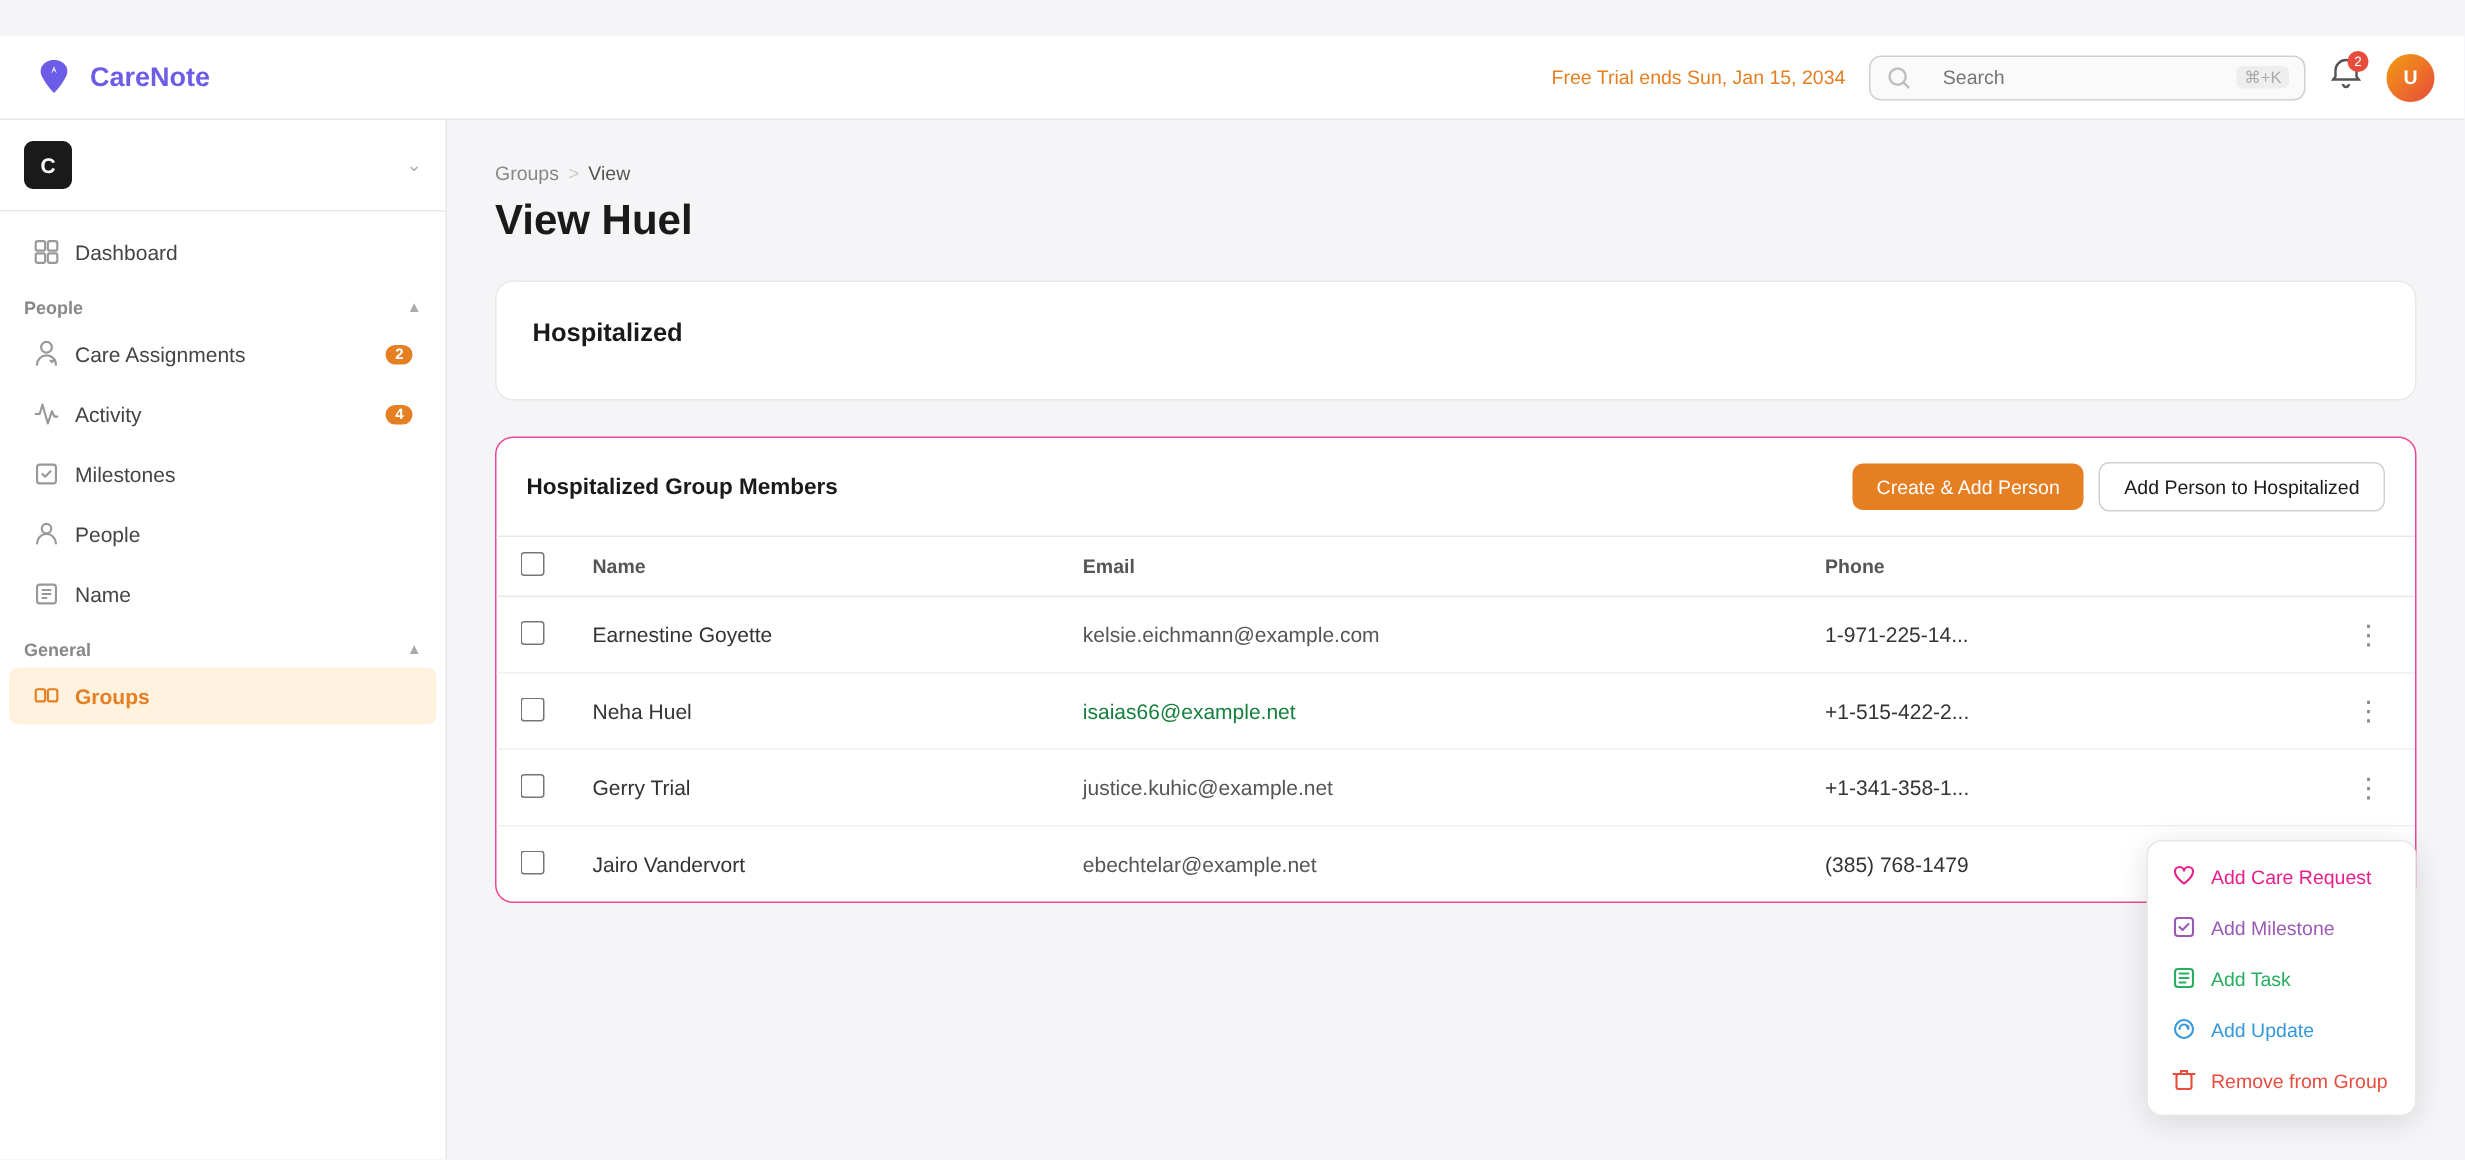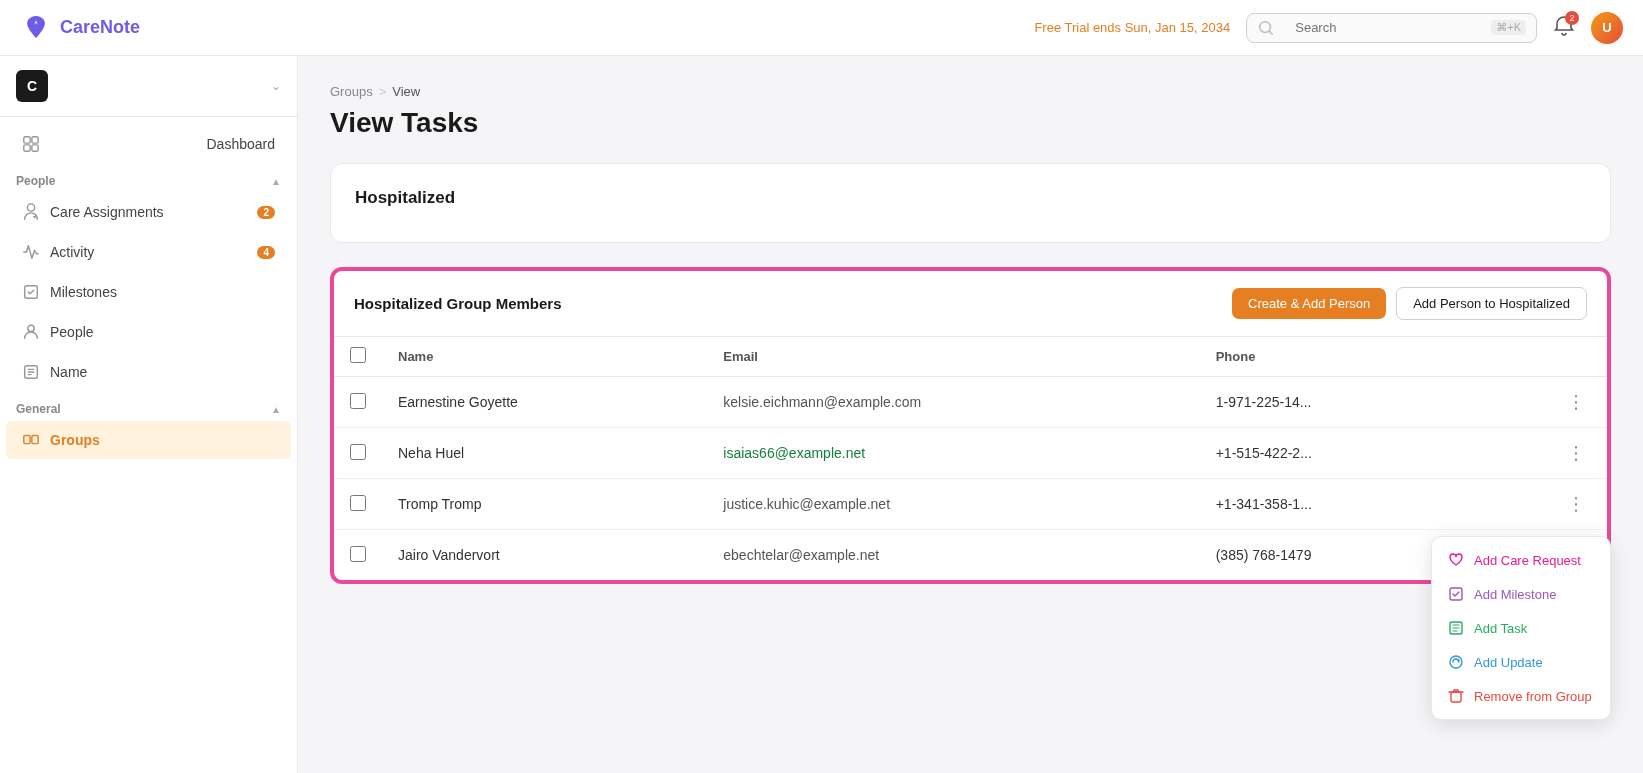--- a/index.html
+++ b/index.html
@@ -2,21 +2,21 @@
 <html><head>
   <meta charset="utf-8">
   <style>
     * { box-sizing: border-box; margin: 0; padding: 0; }
     body { font-family: -apple-system, BlinkMacSystemFont, 'Segoe UI', sans-serif; background: #f5f5f7; color: #1a1a1a; height: 773px; overflow: hidden; display: flex; flex-direction: column; }
 
     
     .topnav {
       display: flex; align-items: center; background: #fff;
       border-bottom: 1px solid #e8e8e8; padding: 0 20px;
-      height: 56px; flex-shrink: 0; gap: 16px;
+      height: 56px; flex-shrink: 0; gap: 16px; margin-top: 24px;
     }
     .topnav-logo { display: flex; align-items: center; gap: 8px; font-weight: 700; font-size: 18px; color: #6c5ce7; }
     .topnav-logo svg { width: 32px; height: 32px; }
     .topnav-trial { color: #e67e22; font-size: 13px; margin-left: auto; }
     .topnav-search {
       display: flex; align-items: center; gap: 20px;
       border: 1px solid #d0d0d0; border-radius: 8px;
       padding: 5px 10px; background: #fafafa; min-width: 220px;
     }
     .topnav-search input { border: none; background: transparent; outline: none; font-size: 13px; color: #555; flex: 1; }
@@ -81,21 +81,21 @@
 
     
     .group-card {
       background: #fff; border: 1px solid #e8e8e8; border-radius: 12px;
       padding: 24px; margin-bottom: 24px;
     }
     .group-card-title { font-size: 17px; font-weight: 600; margin-bottom: 10px; }
     .group-card-desc { font-size: 14px; color: #555; line-height: 1.6; }
 
     
-    .members-section { background: #fff; border: 4px solid #ec4899; border-radius: 12px; overflow: visible; }
+    .members-section { background: #fff; border: 1px solid #ec4899; border-radius: 12px; overflow: visible; }
     .members-header {
       display: flex; align-items: center; padding: 16px 20px;
       border-bottom: 1px solid #e8e8e8;
     }
     .members-title { font-size: 15px; font-weight: 600; flex: 1; }
     .btn-create-add {
       background: #e67e22; color: #fff; border: none; border-radius: 7px;
       padding: 8px 16px; font-size: 13px; font-weight: 400; cursor: pointer;
       margin-right: 10px;
     }
@@ -176,21 +176,21 @@
 
   <aside class="sidebar">
     <div class="sidebar-org">
       <div class="sidebar-org-icon">
         <span>C</span>
       </div>
       <span class="sidebar-org-name"></span>
       <span class="sidebar-org-chevron">⌄</span>
     </div>
 
-    <div class="sidebar-nav-item" style="margin-top:8px;text-align:right;">
+    <div class="sidebar-nav-item" style="margin-top:8px;">
       <svg class="sidebar-nav-item-icon" viewBox="0 0 20 20" fill="none">
         <rect x="2" y="2" width="7" height="7" rx="1.5" stroke="#555" stroke-width="1.6"></rect>
         <rect x="11" y="2" width="7" height="7" rx="1.5" stroke="#555" stroke-width="1.6"></rect>
         <rect x="2" y="11" width="7" height="7" rx="1.5" stroke="#555" stroke-width="1.6"></rect>
         <rect x="11" y="11" width="7" height="7" rx="1.5" stroke="#555" stroke-width="1.6"></rect>
       </svg>
       <span class="sidebar-nav-item-label">Dashboard</span>
     </div>
 
     <div class="sidebar-section-header">
@@ -256,21 +256,21 @@
   </aside>
 
   <main class="main-content">
 
     <div class="breadcrumb">
       <span style="cursor:pointer; color:#888;">Groups</span>
       <span class="breadcrumb-sep">&gt;</span>
       <span class="breadcrumb-current">View</span>
     </div>
 
-    <h1 class="page-title">View Tasks</h1>
+    <h1 class="page-title">View Huel</h1>
 
     <div class="group-card">
       <div class="group-card-title">Hospitalized</div>
     </div>
 
     <div class="members-section">
       <div class="members-header">
         <span class="members-title">Hospitalized Group Members</span>
         <button class="btn-create-add">Create &amp; Add Person</button>
         <button class="btn-add-person">Add Person to Hospitalized</button>
@@ -300,21 +300,21 @@
       <td><input type="checkbox" class="row-checkbox" style=""></td>
       <td>Neha Huel</td>
       <td style="color:#15803d;">isaias66@example.net</td>
       <td>+1-515-422-2...</td>
       <td style="text-align:right;">
         <button class="row-more-btn">⋮</button>
       </td>
     </tr>
             <tr style="position: relative;">
       <td><input type="checkbox" class="row-checkbox" style=""></td>
-      <td>Tromp Tromp</td>
+      <td>Gerry Trial</td>
       <td style="color:#555;">justice.kuhic@example.net</td>
       <td>+1-341-358-1...</td>
       <td style="text-align:right;">
         <button class="row-more-btn">⋮</button>
       </td>
     </tr>
             <tr style="position: relative;">
       <td><input type="checkbox" class="row-checkbox" style=""></td>
       <td>Jairo Vandervort</td>
       <td style="color:#555;">ebechtelar@example.net</td>

